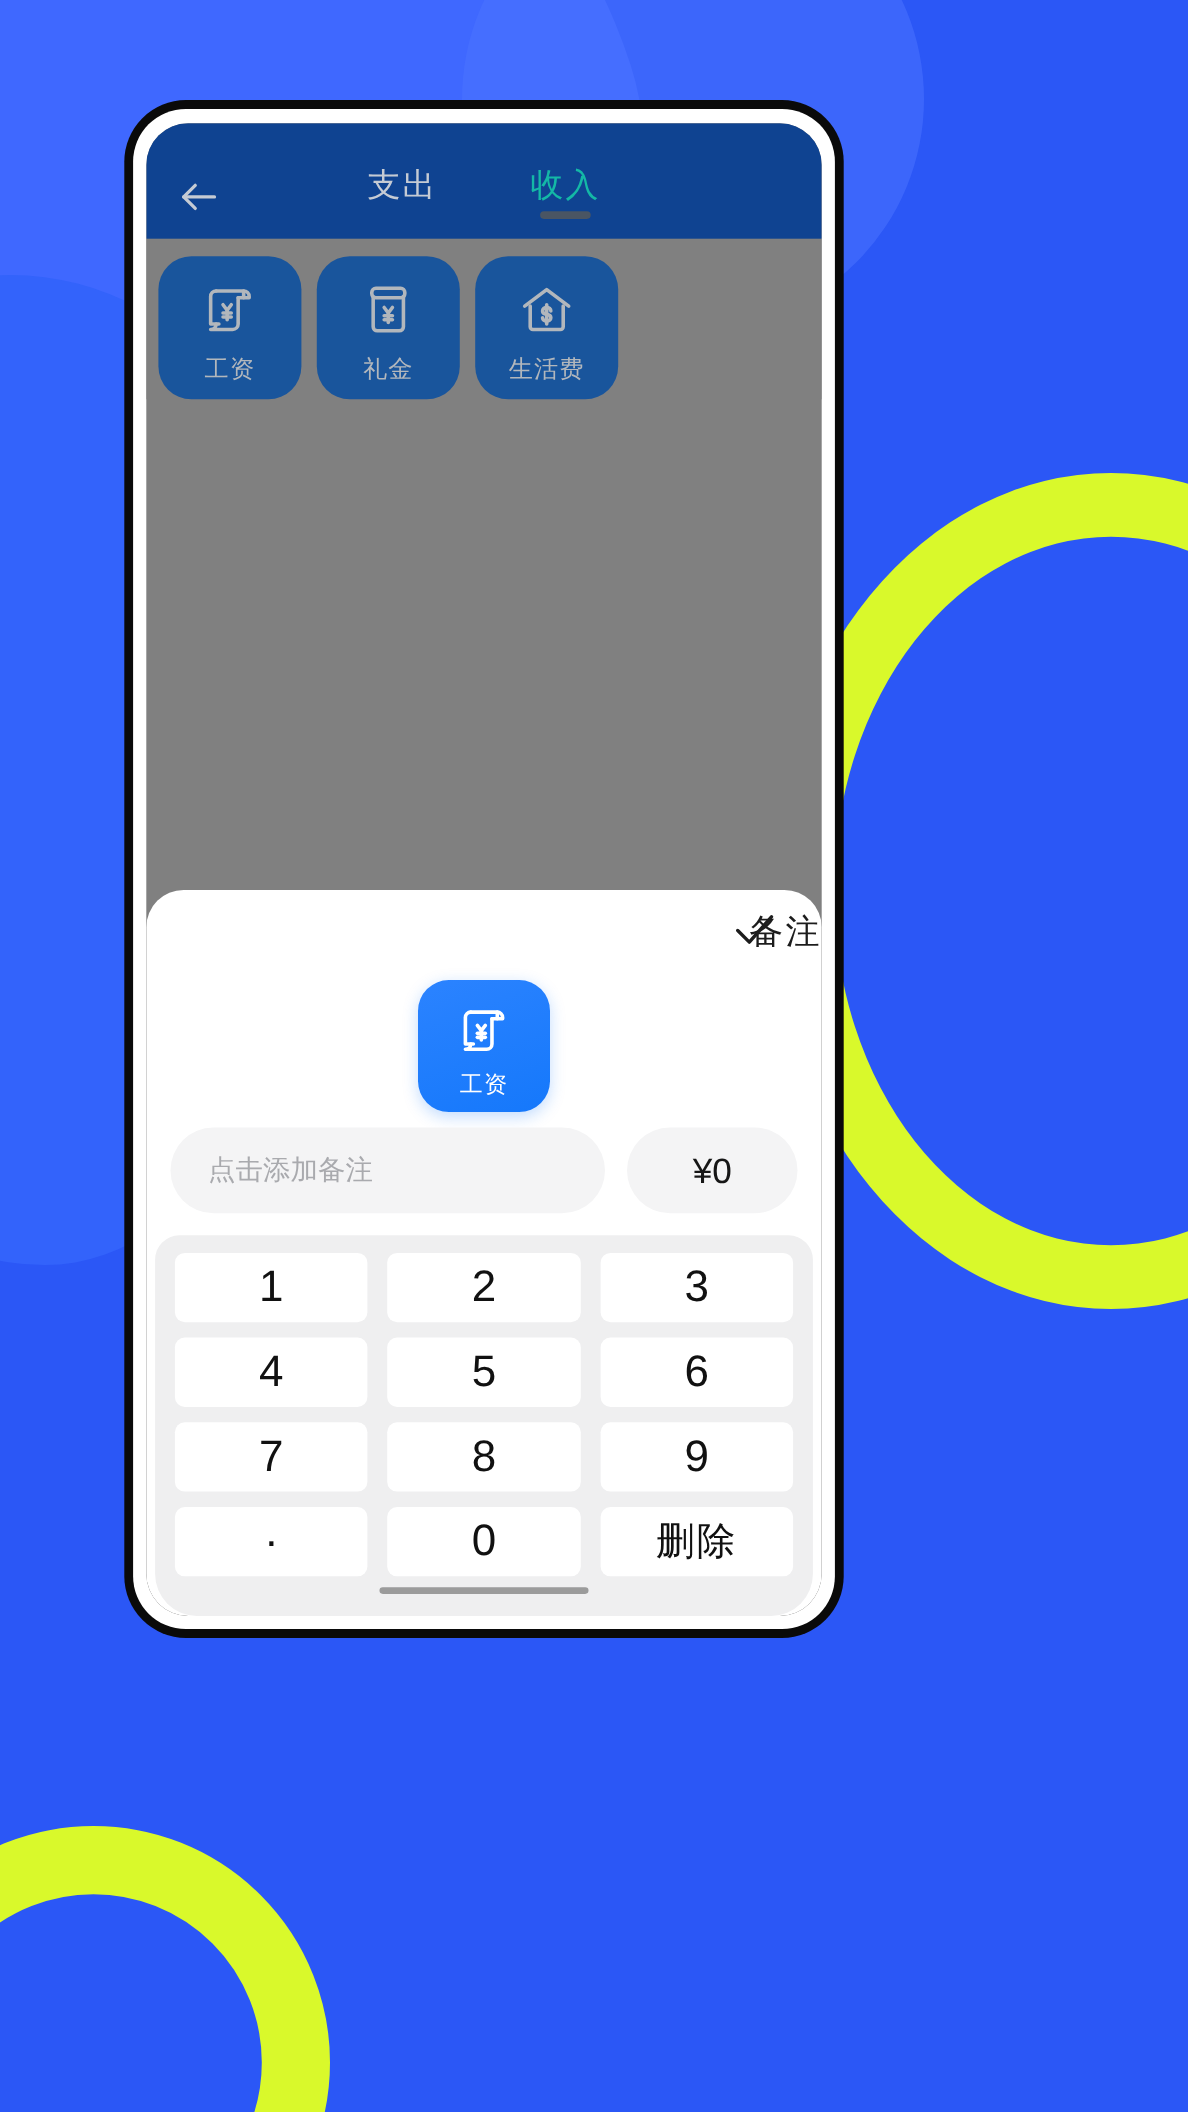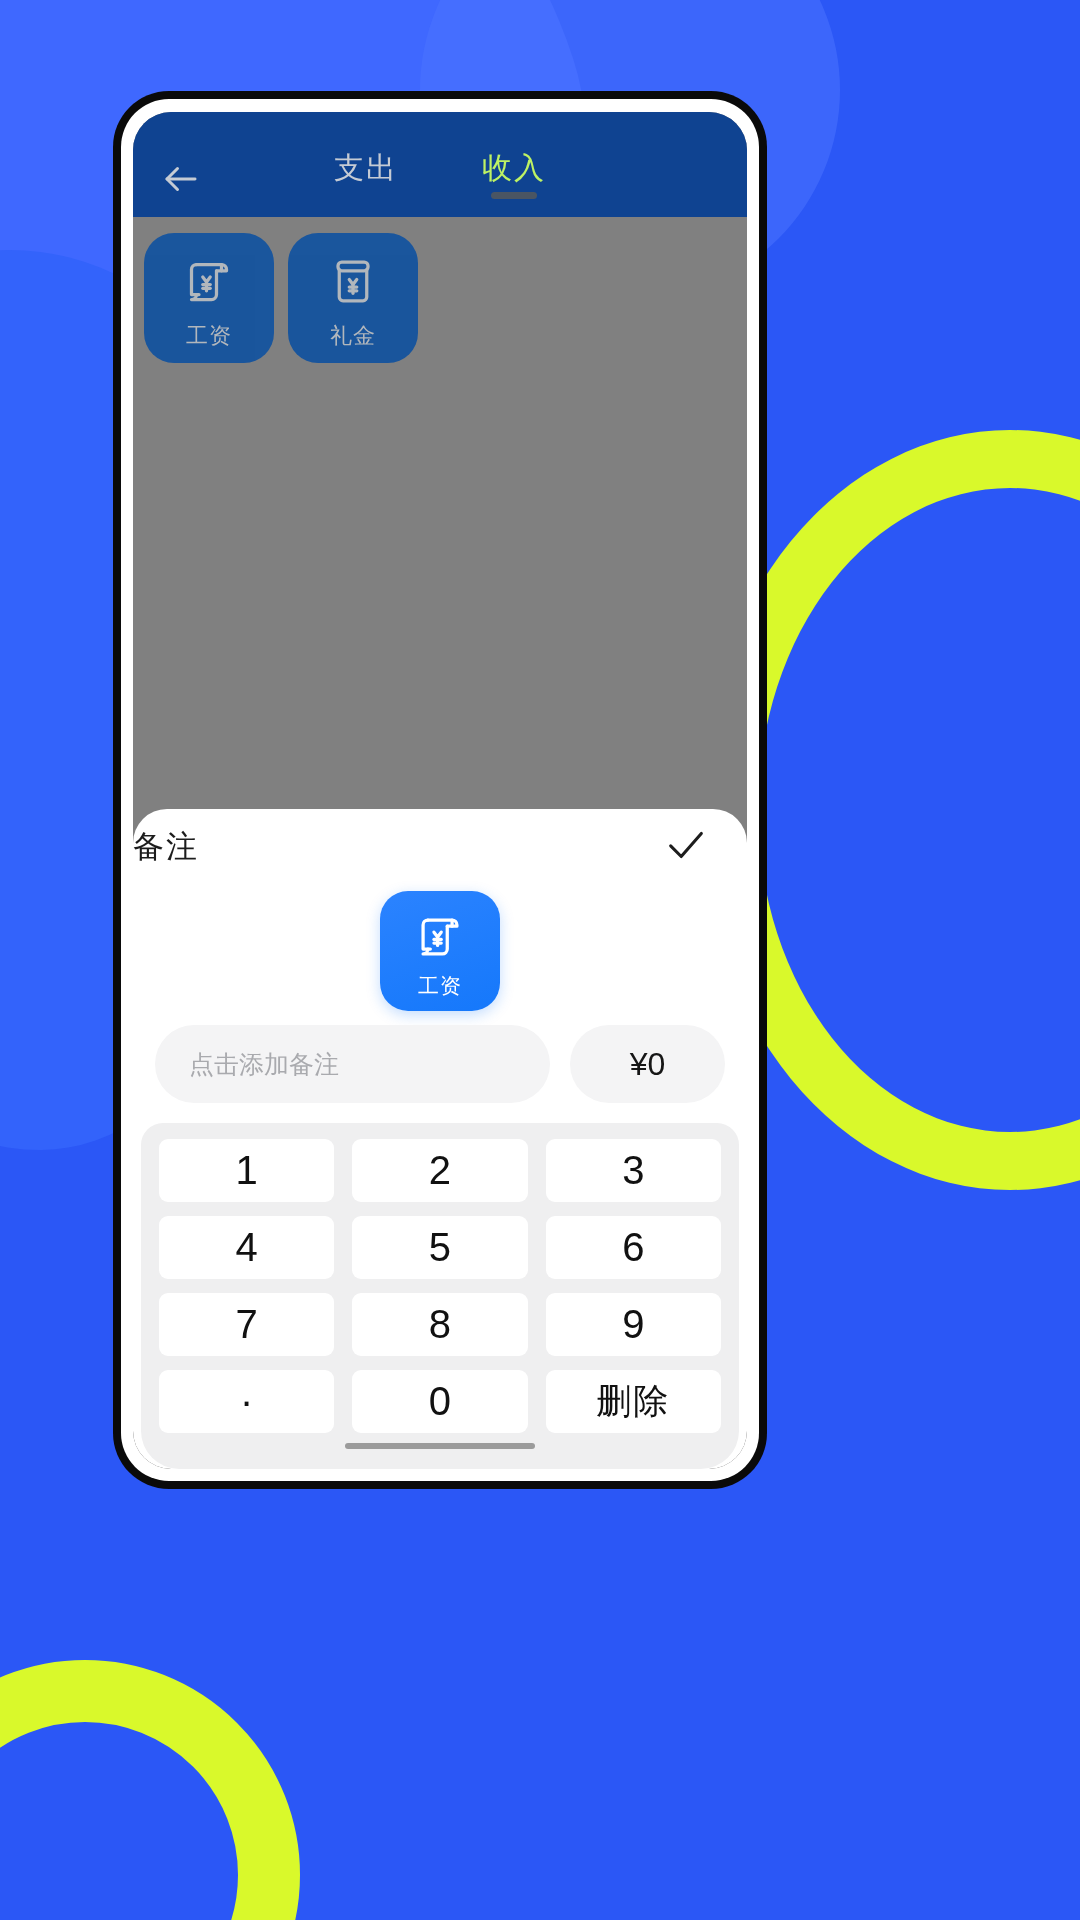--- a/index.html
+++ b/index.html
@@ -103,21 +103,21 @@
     pointer-events: none;
   }
   .tab {
     position: relative;
     font-size: 30px;
     color: #c5cbd4;
     pointer-events: auto;
     padding-bottom: 10px;
     letter-spacing: 2px;
   }
-  .tab.active { color: #bef264; }
+  .tab.active { color: #14b8a6; }
   .tab.active::after {
     content: "";
     position: absolute;
     left: 50%; transform: translateX(-50%);
     bottom: 0;
     width: 46px; height: 7px;
     background: #4a5563;
     border-radius: 4px;
   }
 
@@ -162,21 +162,21 @@
     border-radius: 34px 34px 38px 38px;
     display: flex;
     flex-direction: column;
     height: 660px;
   }
   .sheet-header {
     position: relative;
     height: 98px;
     display: flex;
     align-items: center;
-    justify-content: flex-start;
+    justify-content: flex-end;
   }
   .sheet-title {
     font-size: 31px;
     color: #1c1c1c;
     letter-spacing: 2px;
   }
   .confirm-btn {
     position: absolute;
     right: 34px; top: 50%;
     transform: translateY(-50%);
@@ -339,20 +339,31 @@
           <path d="M13 14v22a3 3 0 0 0 3 3h16a3 3 0 0 0 3-3V14"></path>
           <path d="M21 22l3 4 3-4"></path>
                 <path d="M24 26v7"></path>
           <path d="M21 28h6"></path>
                 <path d="M21 31h6"></path>
         </svg>
       </div>
       <div class="cat-label">礼金</div>
     </div>
 
+    <div class="cat">
+      <div class="cat-icon">
+        <svg width="60" height="60" viewBox="0 0 48 48" fill="none" stroke="#b7bcc2" stroke-width="2.6" stroke-linecap="round" stroke-linejoin="round">
+          <path d="M8 21L24 9l16 12"></path>
+          <path d="M12 21v15a2 2 0 0 0 2 2h20a2 2 0 0 0 2-2V21"></path>
+          <path d="M27 24.5c0-1.4-1.3-2.5-3-2.5s-3 1.1-3 2.5 1.3 2.2 3 2.5 3 1.1 3 2.5-1.3 2.5-3 2.5-3-1.1-3-2.5"></path>
+          <path d="M24 20v14"></path>
+        </svg>
+      </div>
+      <div class="cat-label">生活费</div>
+    </div>
 
   </div>
 
   <div class="dim-fill"></div>
 
   <div class="sheet">
 
     <div class="sheet-header">
       <div class="sheet-title">备注</div>
       <div class="confirm-btn">

